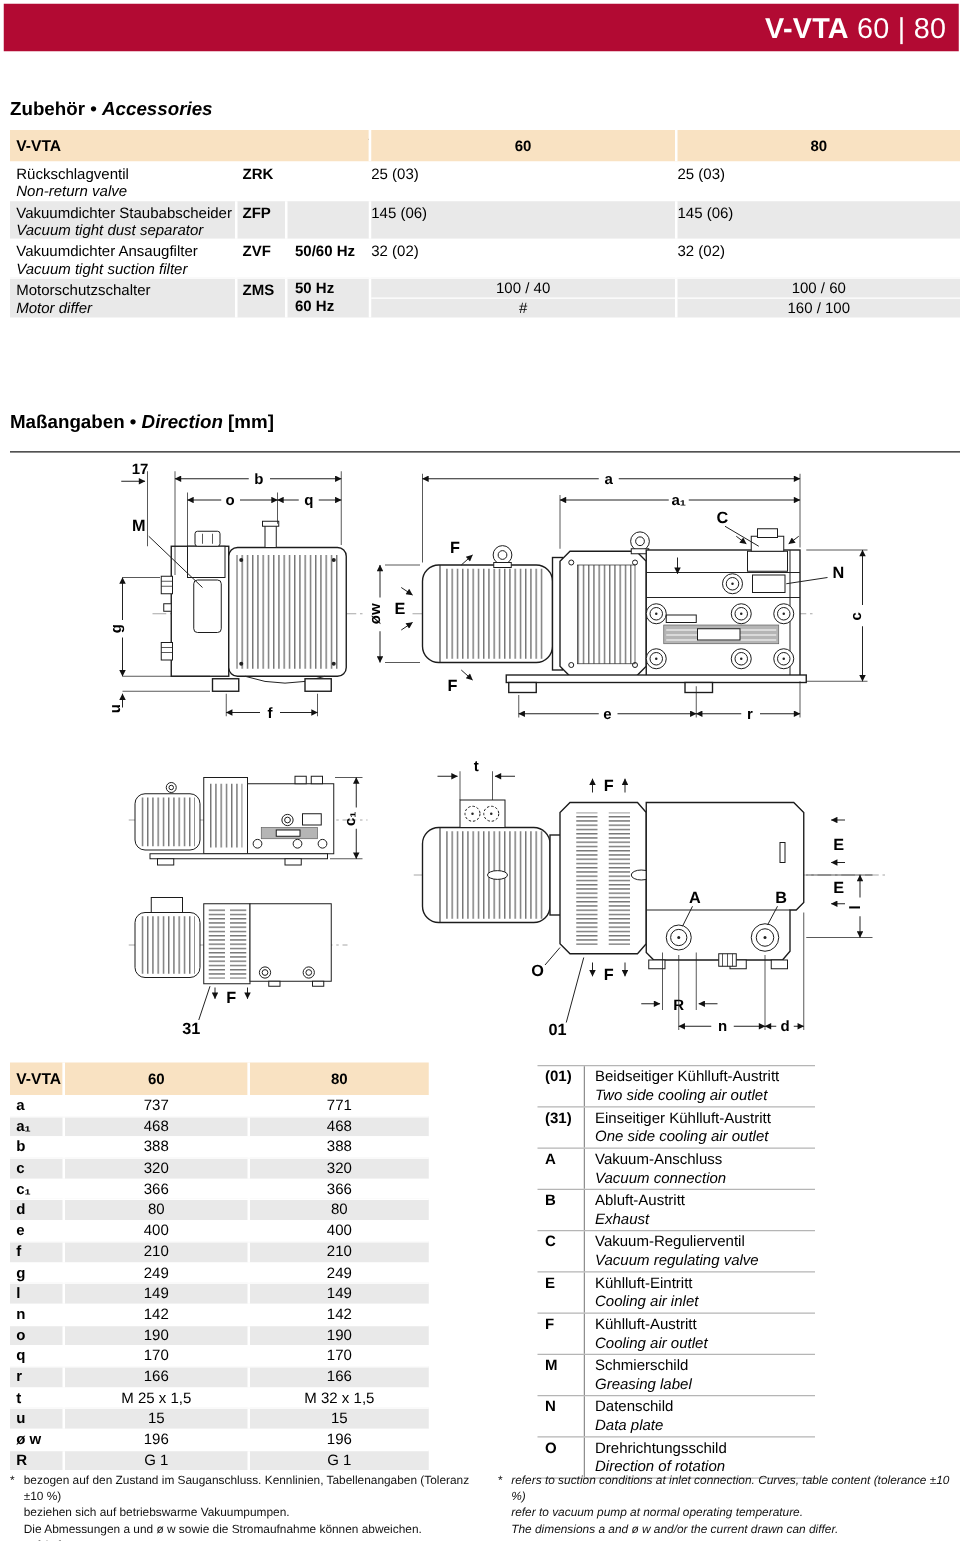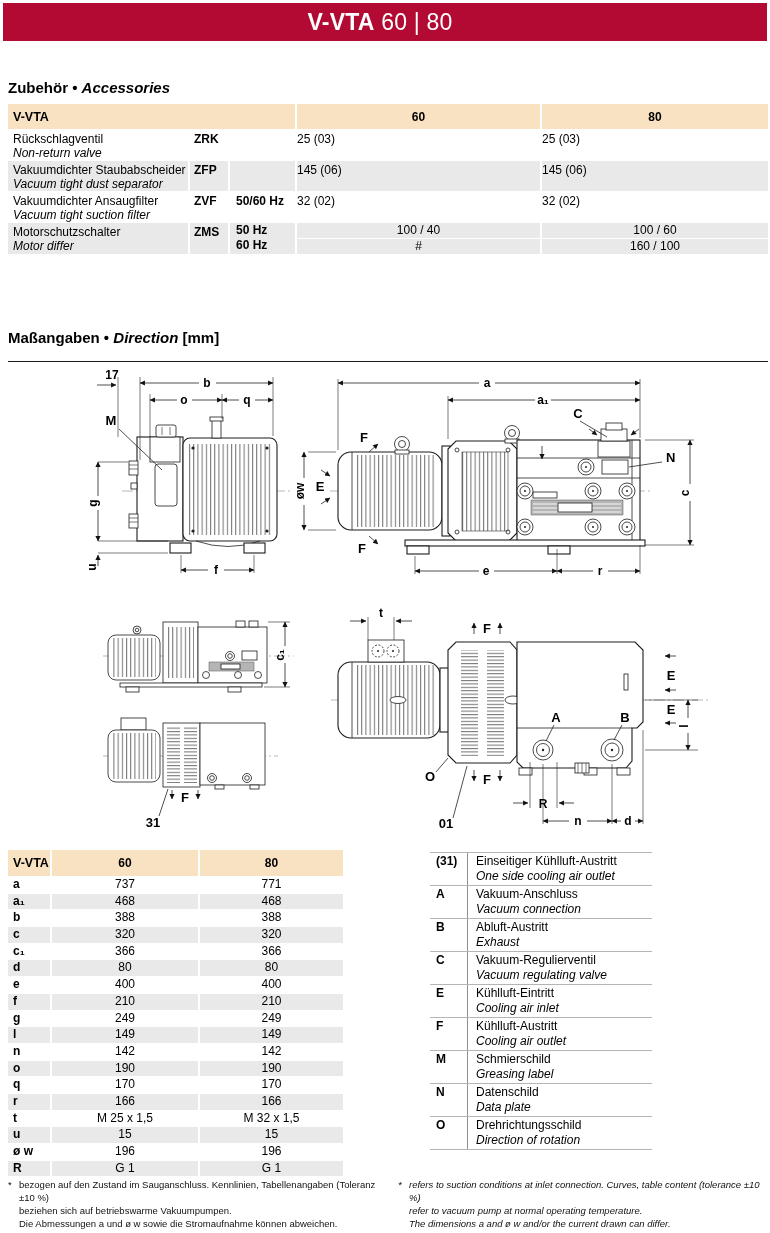--- a/index.html
+++ b/index.html
@@ -1,21 +1,21 @@
 <!DOCTYPE html>
 <html><head>
 <meta charset="utf-8">
 <style>
   html,body{margin:0;padding:0;background:#fff;}
   body{font-family:"Liberation Sans",sans-serif;color:#000;}
   .page{position:relative;width:770px;height:1233px;background:#fff;overflow:hidden;}
 
   
   .topbar{position:absolute;left:3px;top:3px;width:764px;height:38px;
-    display:flex;align-items:center;justify-content:center;padding:0;box-sizing:border-box;}
+    display:flex;align-items:center;justify-content:flex-end;padding:0;box-sizing:border-box;}
   .topbar .title{color:#fff;font-size:23px;padding-right:10px;letter-spacing:.2px;}
   .topbar .title b{font-weight:700;}
   .topbar .title span{font-weight:400;}
 
   
   .sechead{position:absolute;left:8px;width:760px;font-size:15px;font-weight:700;
     padding-bottom:15px;border-bottom:1.5px solid #1a1a1a;line-height:16px;}
   .sechead .it{font-style:italic;}
 
   
@@ -561,20 +561,27 @@
       <div class="drow">
           <div class="lab">R</div>
           <div class="v">G 1</div>
           <div class="v">G 1</div>
         </div>
     </div>
   </div>
 
   <div class="legend">
     <div class="lentry">
+        <div class="k">(01)</div>
+        <div class="t">
+          <div>Beidseitiger Kühlluft-Austritt</div>
+          <div class="en">Two side cooling air outlet</div>
+        </div>
+      </div>
+    <div class="lentry">
         <div class="k">(31)</div>
         <div class="t">
           <div>Einseitiger Kühlluft-Austritt</div>
           <div class="en">One side cooling air outlet</div>
         </div>
       </div>
     <div class="lentry">
         <div class="k">A</div>
         <div class="t">
           <div>Vakuum-Anschluss</div>

